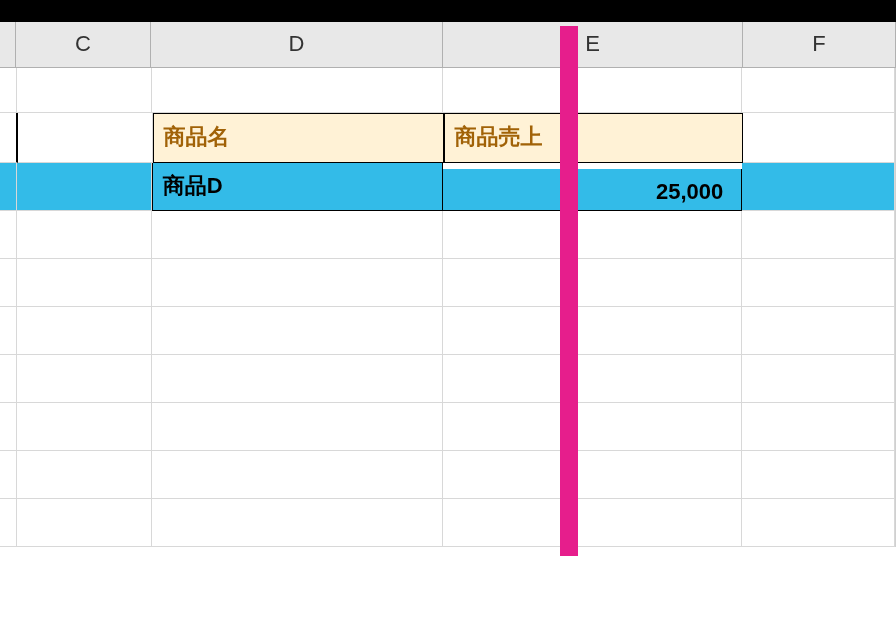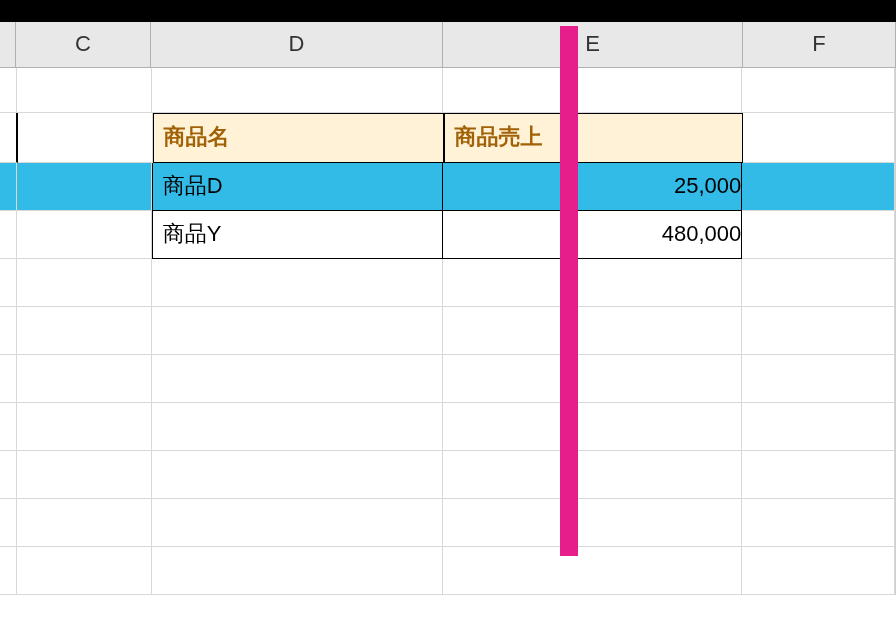--- a/index.html
+++ b/index.html
@@ -49,40 +49,42 @@
     }
     .row-short {
       height: 45px;
     }
     .cell {
       border-right: 1px solid #d8d8d8;
       border-bottom: 1px solid #d8d8d8;
       padding: 0 8px;
       line-height: 46px;
       background: white;
+      font-weight: bold;
     }
     .cell.col-b { border-right: 1px solid #d8d8d8; }
     .table-header {
       background: #fff2d6;
       font-weight: bold;
       border: 1px solid #000 !important;
       color: #a16207;
       padding-left: 10px;
     }
     .table-cell-d {
       border-left: 1px solid #000 !important;
       border-bottom: 1px solid #000 !important;
       border-right: 1px solid #000 !important;
       padding-left: 10px;
     }
     .table-cell-e {
       border-bottom: 1px solid #000 !important;
       border-right: 1px solid #000 !important;
       text-align: right;
-      padding-right: 0;
+      padding-right: 18px;
+      margin-top: 6px;
     }
     .highlight-row .cell {
       background: #33bbe8;
     }
     .highlight-row .table-cell-d,
     .highlight-row .table-cell-e {
       background: #33bbe8;
     }
     .vertical-stripe {
       position: absolute;
@@ -134,27 +136,20 @@
 
     <div class="row highlight-row">
       <div class="cell col-b"></div>
       <div class="cell col-c"></div>
       <div class="cell col-d table-cell-d">商品D</div>
       <div class="cell col-e table-cell-e">25,000</div>
       <div class="cell col-f"></div>
     </div>
 
 
-    <div class="row">
-      <div class="cell col-b"></div>
-      <div class="cell col-c"></div>
-      <div class="cell col-d table-cell-d">商品Y</div>
-      <div class="cell col-e table-cell-e">480,000</div>
-      <div class="cell col-f"></div>
-    </div>
 
     <div class="row">
       <div class="cell col-b"></div>
       <div class="cell col-c"></div>
       <div class="cell col-d"></div>
       <div class="cell col-e"></div>
       <div class="cell col-f"></div>
     </div>
     <div class="row">
       <div class="cell col-b"></div>

